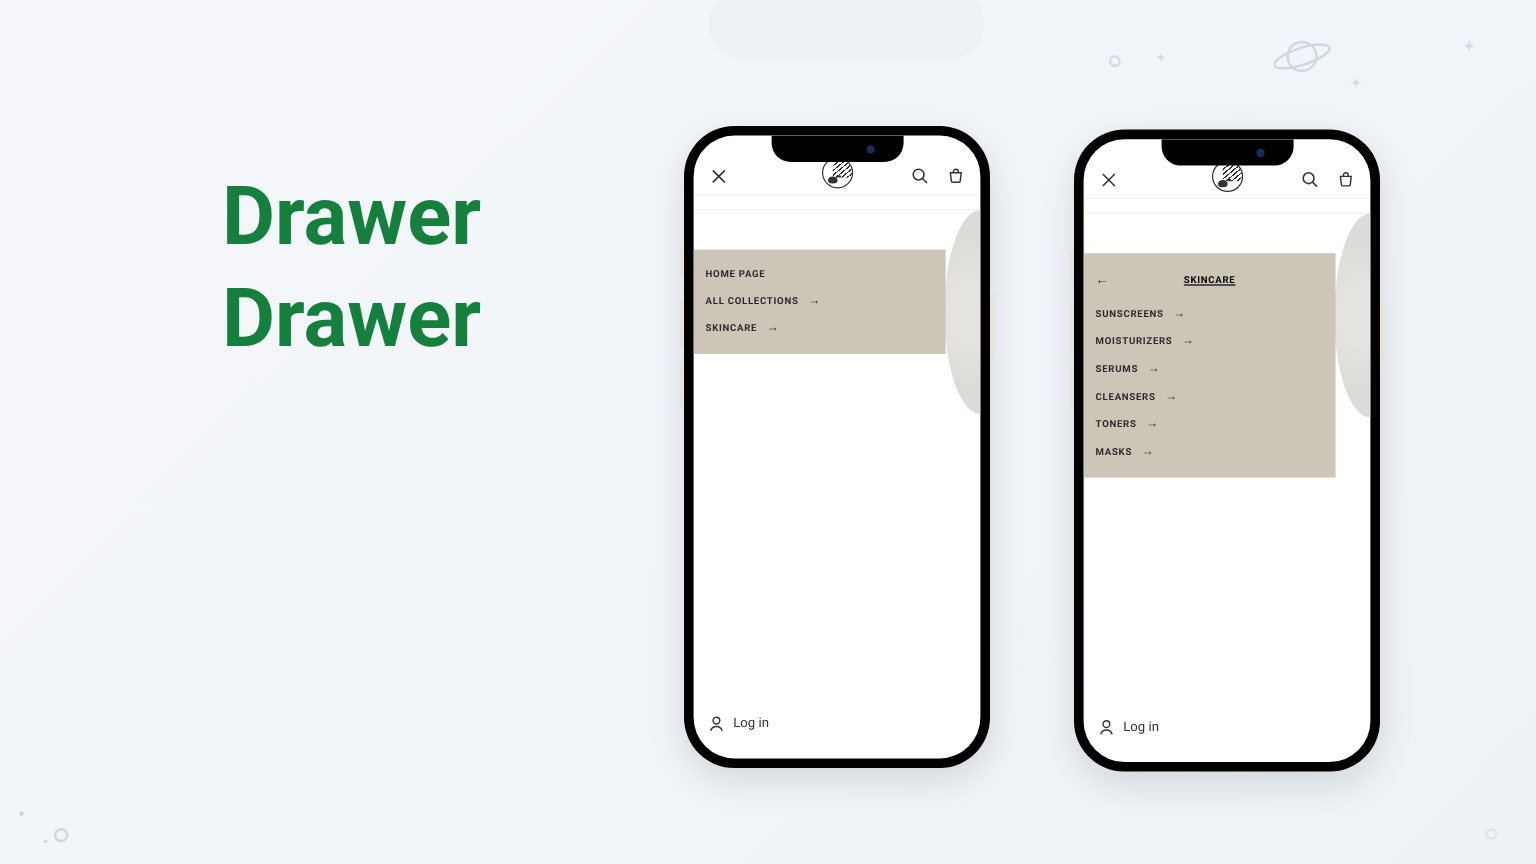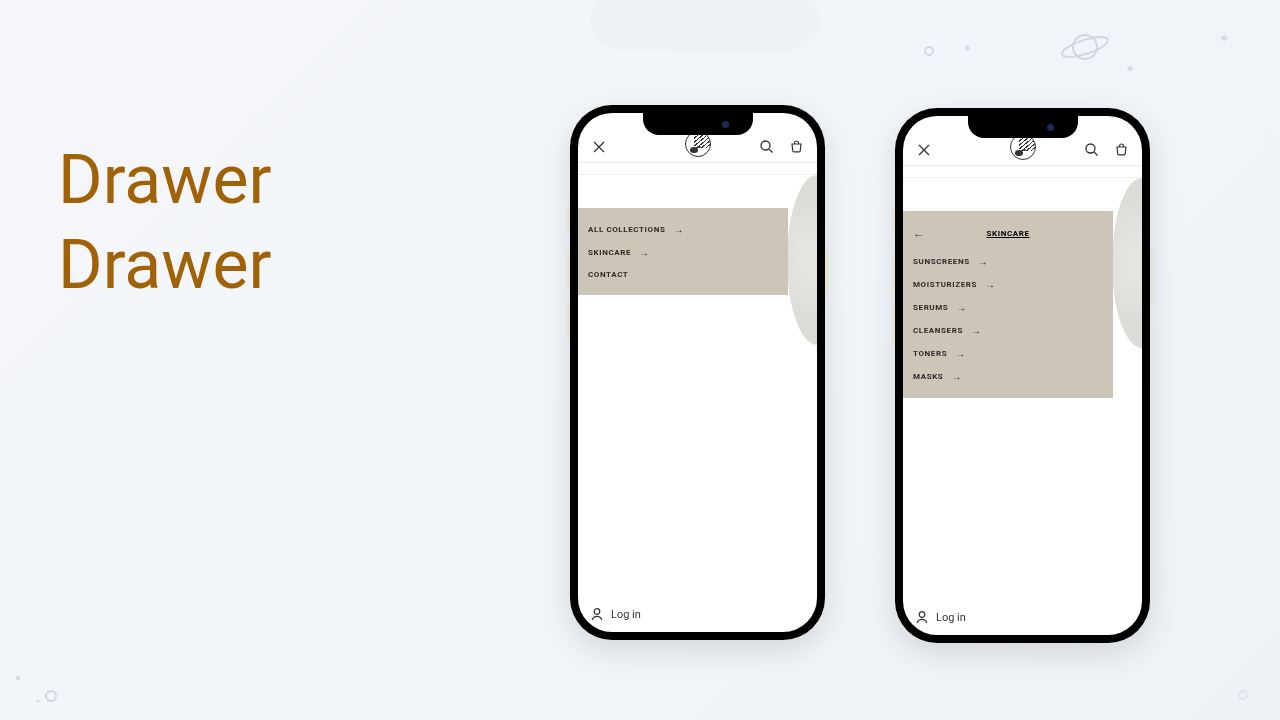--- a/index.html
+++ b/index.html
@@ -17,23 +17,24 @@
 .sparkle2 { top: 62px; right: 145px; color: #d3dae3; font-size: 12px; }
 .sparkle3 { top: 30px; right: 50px; color: #d3dae3; font-size: 14px; }
 .circlet { top: 46px; right: 346px; width: 10px; height: 10px; border: 2px solid #d3dae3; border-radius: 50%; }
 .cloud { top: -10px; left: 590px; width: 230px; height: 60px; background: #e9edf2; border-radius: 50px; opacity: 0.5; }
 .dots-bl { bottom: 12px; left: 8px; }
 .dots-br { bottom: 20px; right: 32px; width: 10px; height: 10px; border: 2px solid #d3dae3; border-radius: 50%; opacity: 0.6; }
 
 .text-area { position: absolute; left: 58px; top: 138px; width: 470px; }
 .title {
   font-size: 68px;
-  font-weight: 400;
-  color: #a16207;
+  font-weight: 700;
+  color: #15803d;
   line-height: 1.25;
+  text-align: center;
 }
 .subtitle {
   margin-top: 28px;
   font-size: 26px;
   color: #7d8490;
   line-height: 1.3;
 }
 
 .phone {
   position: absolute;
@@ -167,21 +168,21 @@
   letter-spacing: 0.6px;
   text-decoration: underline;
 }
 .footer {
   position: absolute;
   bottom: 0;
   left: 0;
   right: 0;
   height: 36px;
   display: flex;
-  align-items: center;
+  align-items: flex-start;
   gap: 7px;
   padding: 0 12px;
   font-size: 11px;
   color: #333;
 }
 svg { display: block; }
 </style>
 </head>
 <body>
 
@@ -235,29 +236,29 @@
           <svg width="15" height="15" viewBox="0 0 15 15">
               <path d="M3 5 h9 l-0.8 7 a1 1 0 0 1 -1 0.9 h-5.4 a1 1 0 0 1 -1 -0.9 z M5.5 5 v-1 a2 2 0 0 1 4 0 v1" fill="none" stroke="#333" stroke-width="1.2"></path>
             </svg>
         </div>
       </div>
     </div>
     <div class="gap-strip"></div>
     <div class="content-bg"></div>
     <div class="drawer" style="top:95px">
       <div class="nav-item">
+        <span>HOME PAGE</span>
+      </div>
+      <div class="nav-item">
         <span>ALL COLLECTIONS</span>
           <span class="arr">→</span>
       </div>
       <div class="nav-item">
         <span>SKINCARE</span>
           <span class="arr">→</span>
-      </div>
-      <div class="nav-item">
-        <span>CONTACT</span>
       </div>
     </div>
     <div class="footer">
       <svg width="14" height="14" viewBox="0 0 14 14">
           <circle cx="7" cy="4.5" r="2.8" fill="none" stroke="#333" stroke-width="1.2"></circle>
           <path d="M2.2 13 a5 5 0 0 1 9.6 0" fill="none" stroke="#333" stroke-width="1.2"></path>
         </svg>
       <span>Log in</span>
     </div>
   </div>

